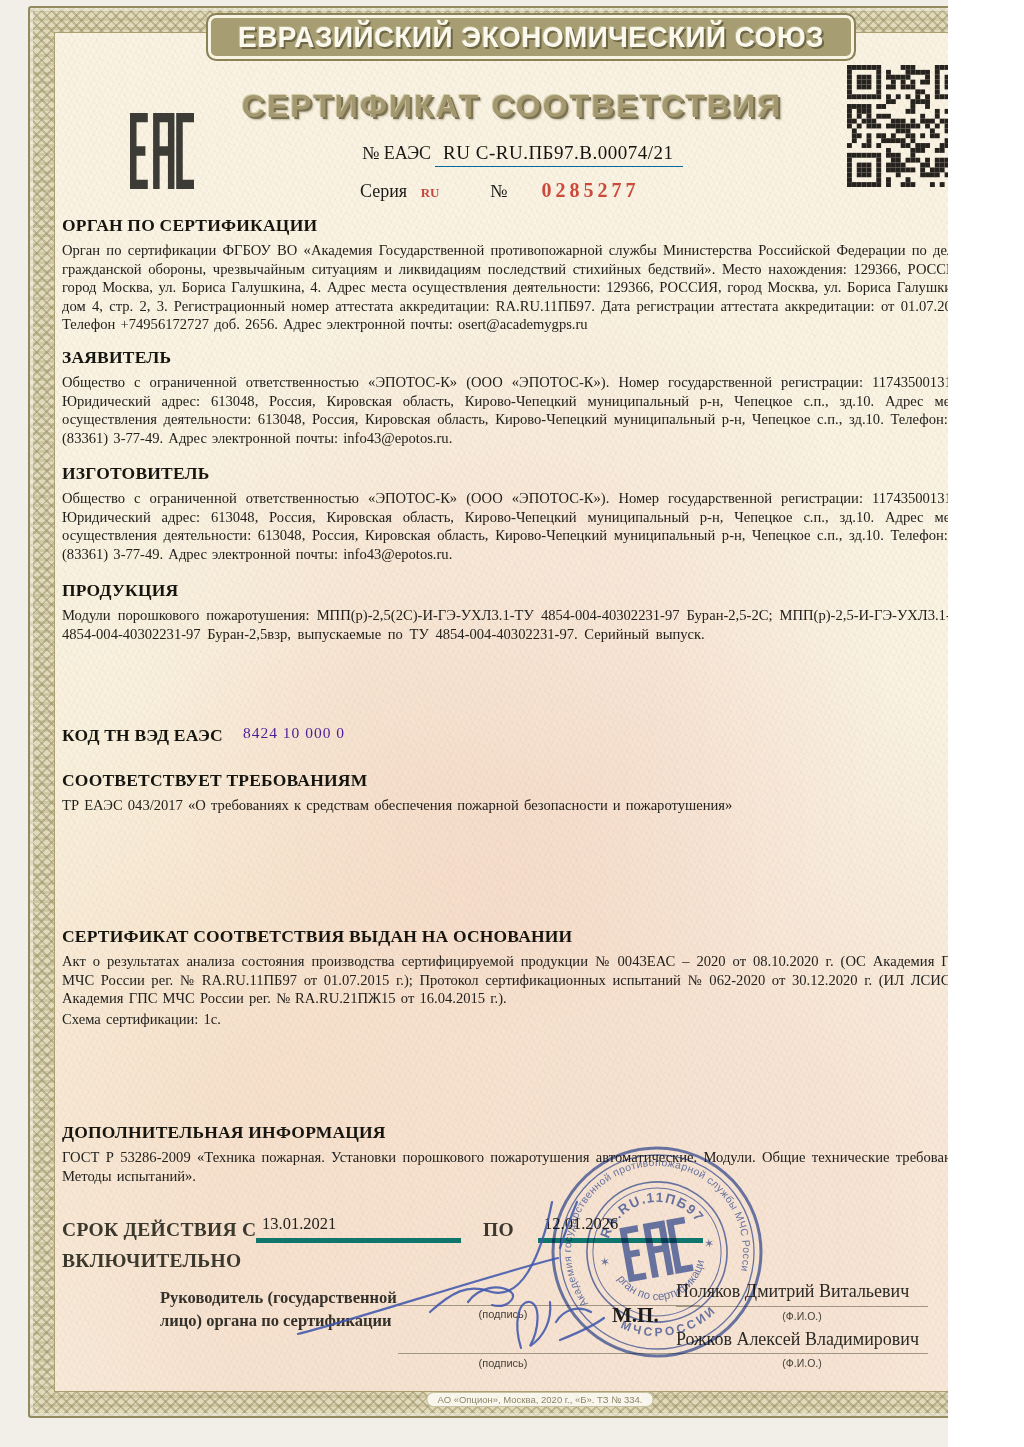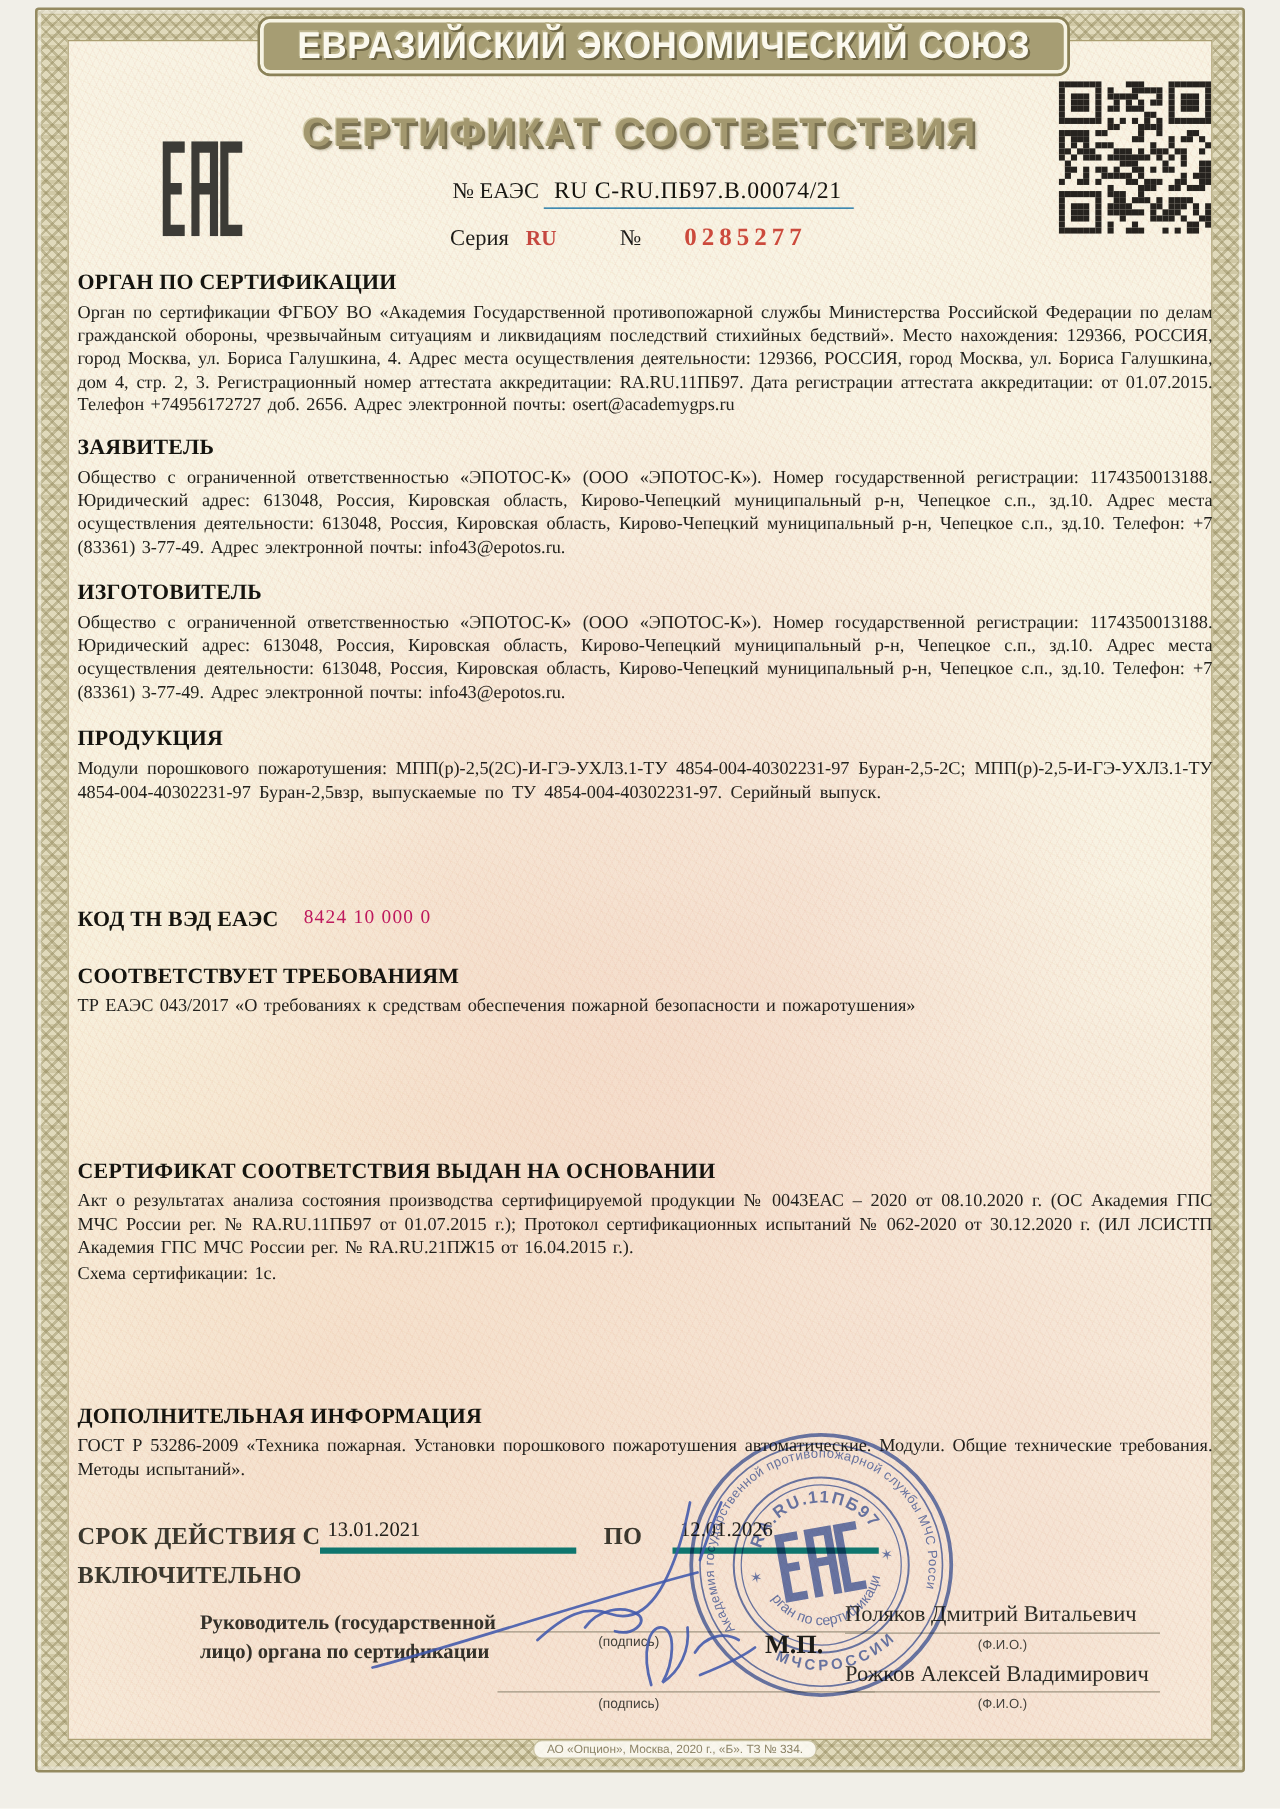--- a/index.html
+++ b/index.html
@@ -1,16 +1,16 @@
 <!DOCTYPE html>
 <html><head>
 <meta charset="utf-8">
 <style>
   html,body{margin:0;padding:0;}
-  .page{position:relative;width:1024px;height:1447px;background:#f1efe8;overflow:hidden;
+  .page{position:relative;width:948px;height:1447px;background:#f1efe8;overflow:hidden;
         font-family:"Liberation Serif",serif;}
   
   .frame{position:absolute;left:28px;top:6px;width:968px;height:1412px;box-sizing:border-box;
     background:
       repeating-linear-gradient(45deg, rgba(146,136,92,.42) 0 2px, rgba(146,136,92,0) 2px 7px),
       repeating-linear-gradient(-45deg, rgba(146,136,92,.42) 0 2px, rgba(146,136,92,0) 2px 7px),
       repeating-linear-gradient(0deg, rgba(160,150,104,.22) 0 3px, rgba(235,230,205,.22) 3px 9px),
       #ddd6b6;
     border:2px solid #948a60;border-radius:3px;
     box-shadow:inset 0 0 0 3px rgba(250,248,238,.55);}
@@ -36,31 +36,31 @@
   
   .cert-title{position:absolute;top:88px;left:512px;transform:translateX(-50%);
     font:bold 32px "Liberation Sans",sans-serif;letter-spacing:2px;color:#a3986f;white-space:nowrap;
     text-shadow:-1px -1px 0 #d2caa8,2px 2px 0 #7b7252,3px 3px 2px rgba(123,114,82,.45);}
   .cert-no{position:absolute;left:362px;top:142px;white-space:nowrap;}
   .cert-no .lbl{font:18px "Liberation Serif",serif;color:#1c1b18;}
   .cert-no .val{font:19px "Liberation Serif",serif;color:#14130f;border-bottom:1px solid #0369a1;
     padding:0 10px 3px 8px;letter-spacing:.5px;}
   .series{position:absolute;left:360px;top:179px;white-space:nowrap;font-size:18px;color:#1c1b18;}
   .series .s-lbl{margin-right:9px;}
-  .series .s-val{color:#c5473f;font-weight:bold;font-size:17px;margin-right:46px;}
+  .series .s-val{color:#c5473f;font-weight:bold;font-size:13px;margin-right:46px;}
   .series .n-lbl{margin-right:13px;}
   .series .n-val{color:#cc4a3c;font-size:20px;letter-spacing:4px;font-weight:bold;margin-left:17px;}
   
   .eac-main{position:absolute;left:130px;top:113px;width:64px;height:76px;}
   .qr{position:absolute;left:847px;top:65px;width:122px;height:122px;}
   
   .sec{position:absolute;left:62px;width:908px;}
   .h{font:bold 17.5px/1.1 "Liberation Serif",serif;color:#15140f;letter-spacing:.2px;margin:0 0 6px 0;}
   .b{font:14.6px/18.5px "Liberation Serif",serif;color:#22211d;text-align:justify;word-spacing:1.5px;margin:0;}
-  .inline-val{font:15.5px "Liberation Serif",serif;color:#be185d;margin-left:16px;letter-spacing:1px;
+  .inline-val{font:15.5px "Liberation Serif",serif;color:#4c1d95;margin-left:16px;letter-spacing:1px;
     position:relative;top:-3px;font-weight:normal;}
   
   .v-lbl{position:absolute;font:bold 19.5px "Liberation Serif",serif;color:#3b382e;letter-spacing:.3px;}
   .v-date{position:absolute;font:16.5px "Liberation Serif",serif;color:#22211c;border-bottom:5px solid #0f766e;
     padding:0 0 4px 6px;box-sizing:border-box;}
   
   .sg-lbl{position:absolute;font:bold 16.5px/23px "Liberation Serif",serif;color:#34312a;}
   .line{position:absolute;border-top:1px solid #a09682;height:0;}
   .cap{position:absolute;font:11px "Liberation Sans",sans-serif;color:#44423c;text-align:center;}
   .name{position:absolute;font:18px "Liberation Serif",serif;color:#2b2a24;white-space:nowrap;}

